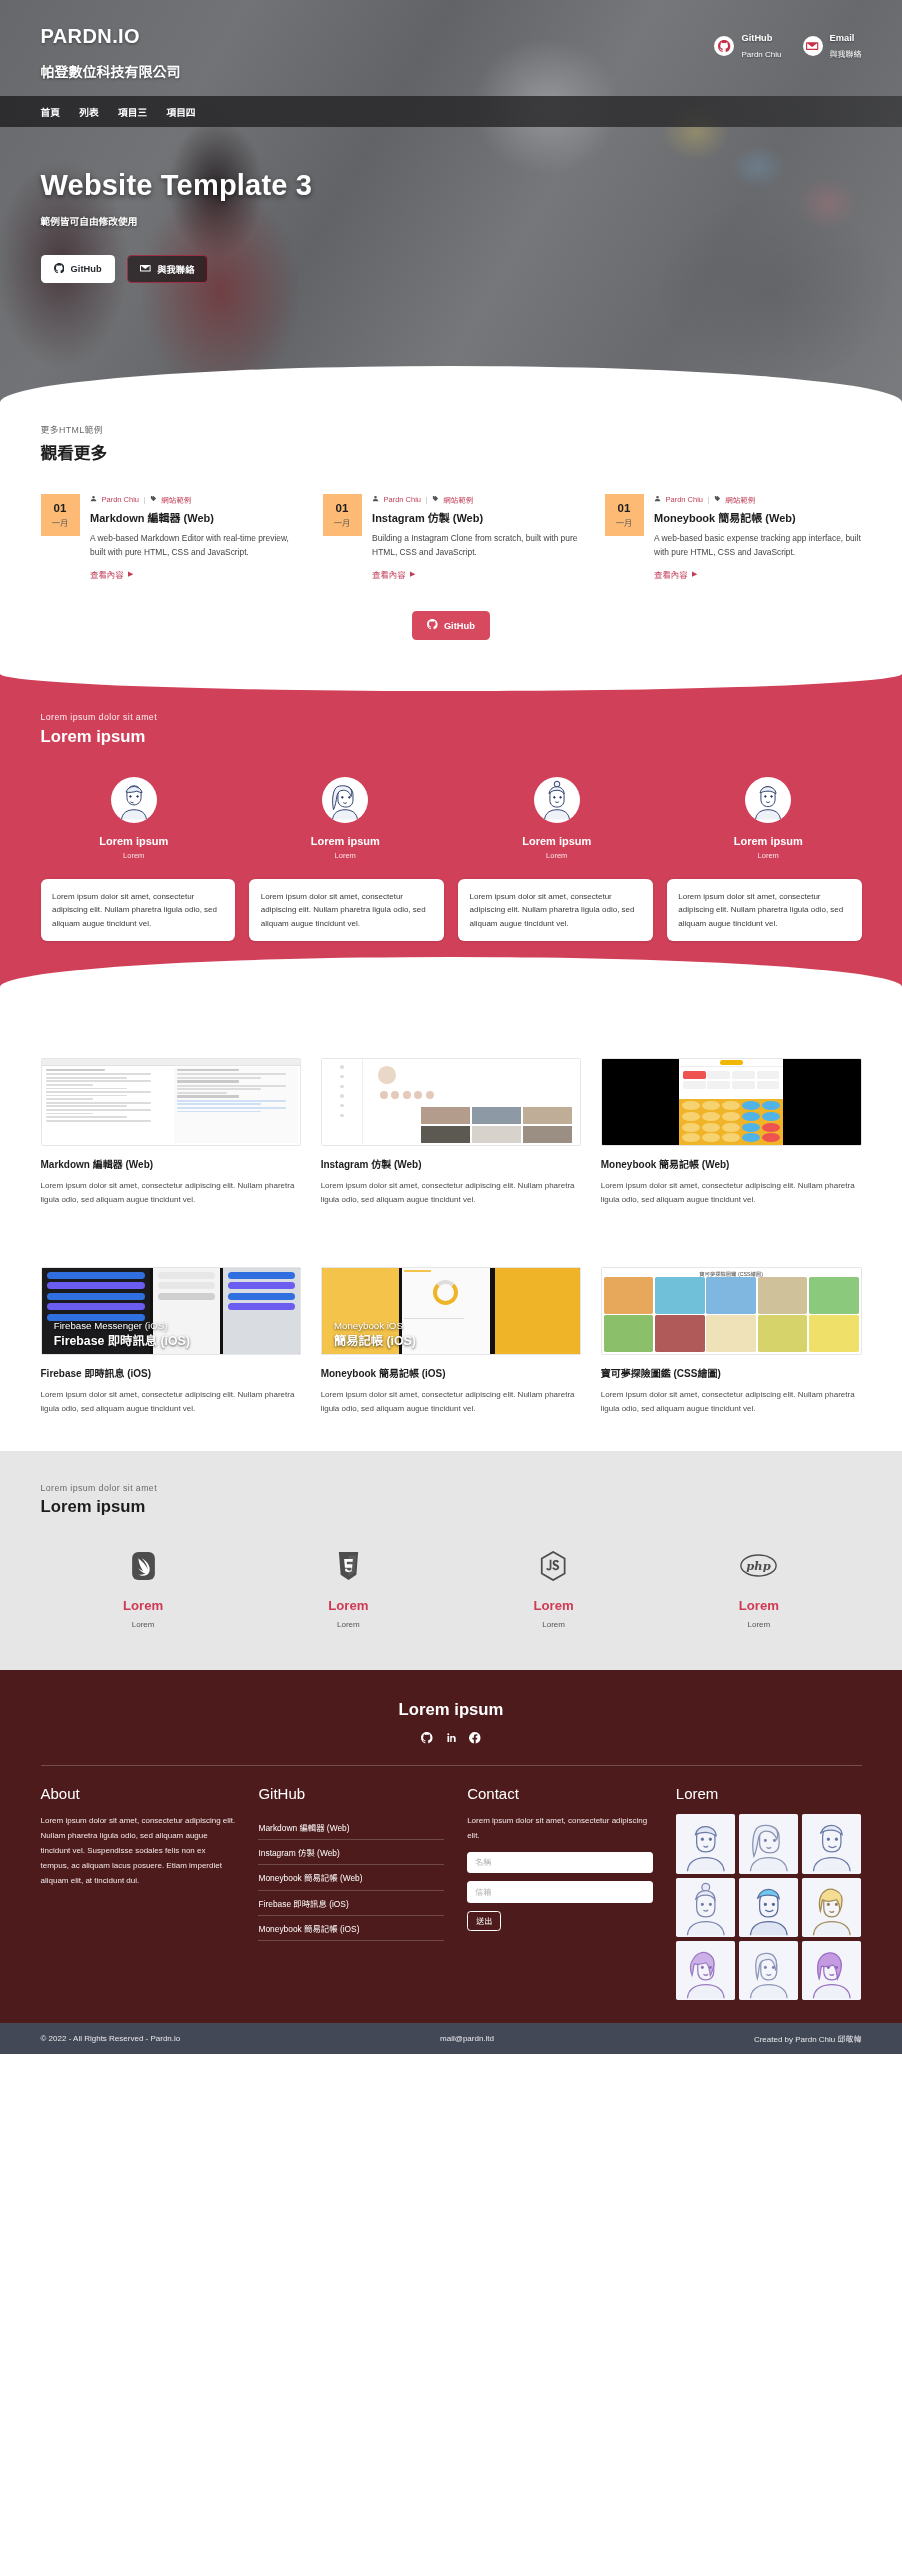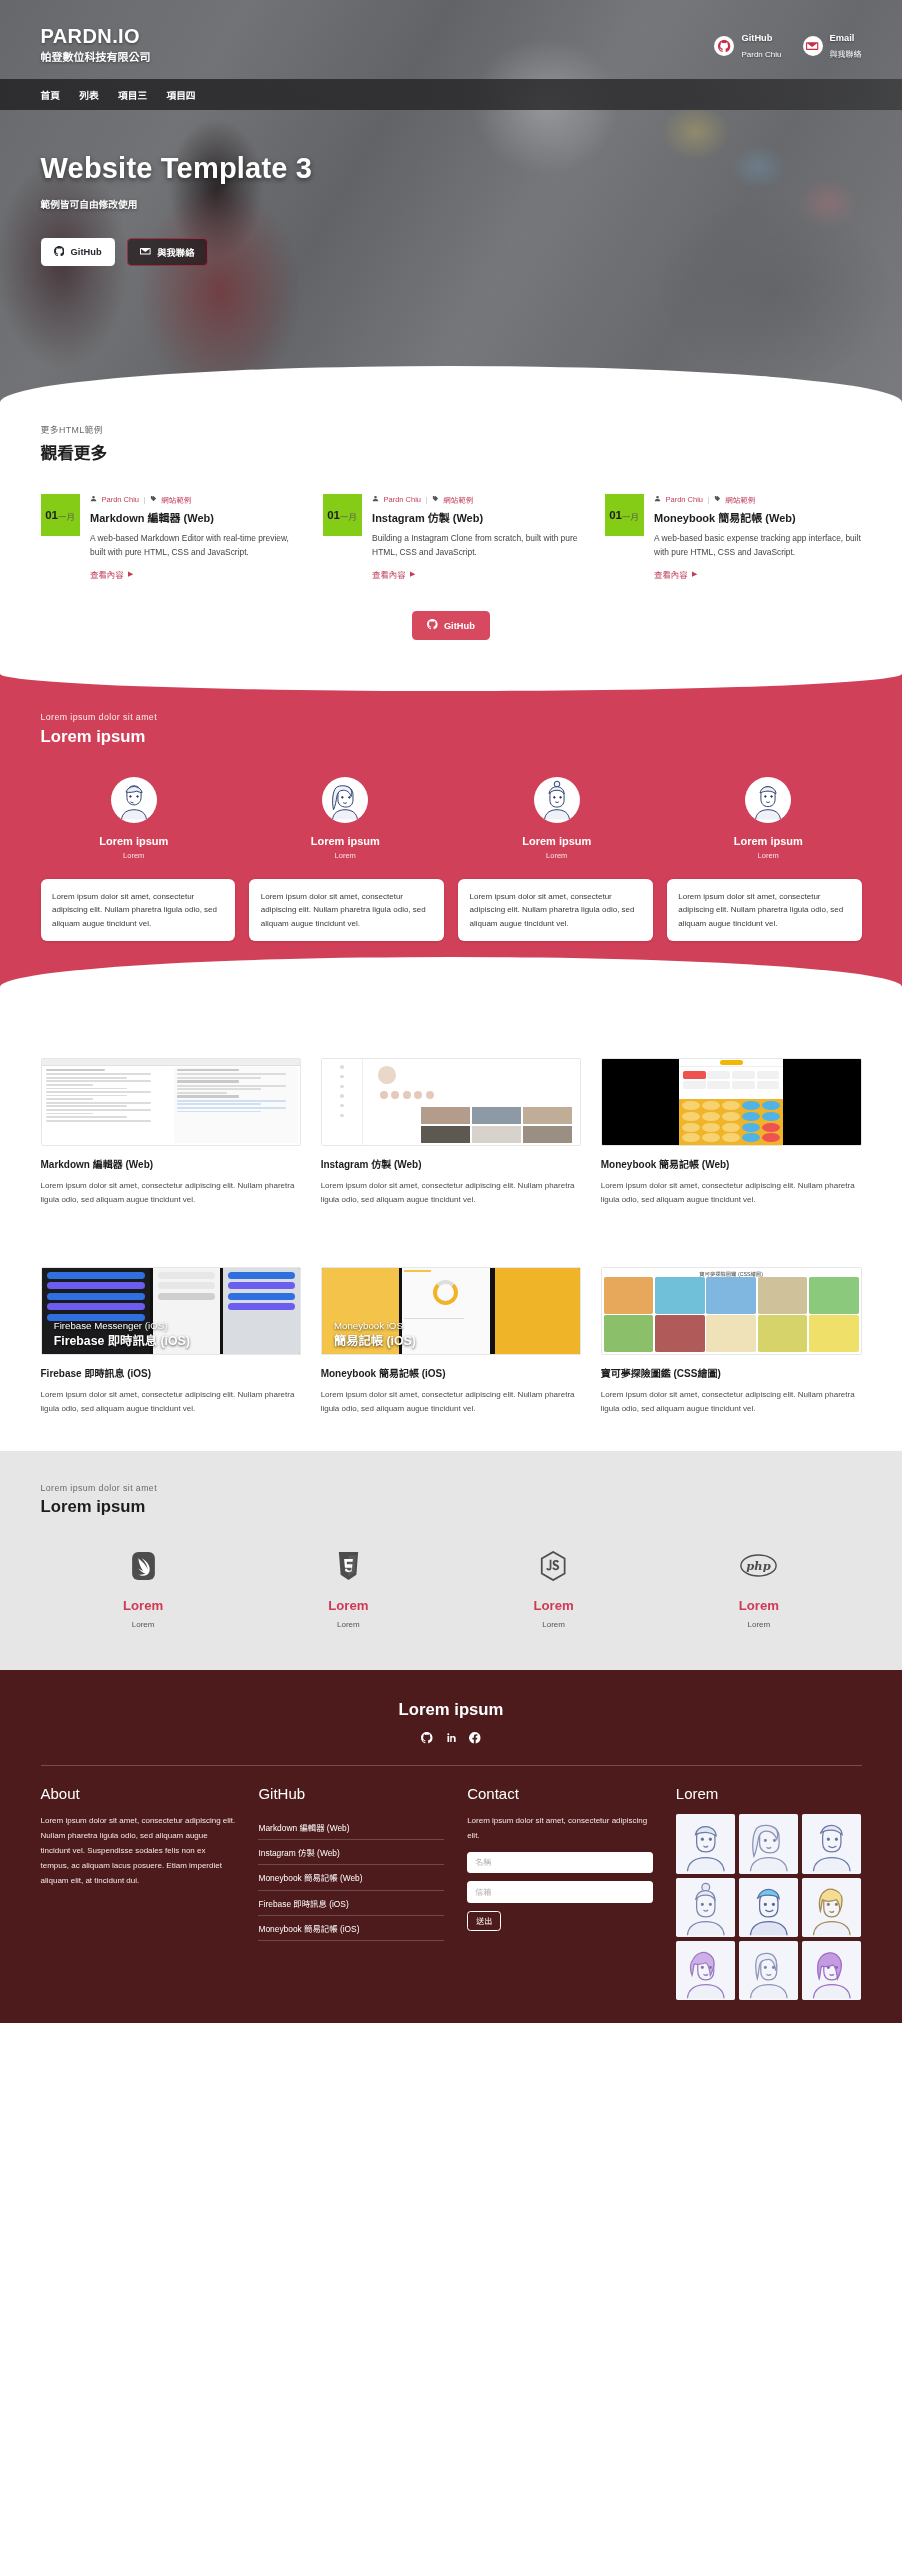--- a/index.html
+++ b/index.html
@@ -38,21 +38,21 @@
   }
   .hero-inner { position: relative; width: 821px; margin: 0 auto; }
 
   .brand-row { display: flex; align-items: flex-start; padding-top: 25px; }
   .brand { flex: 1; }
   .brand-title {
     color: #fff; font-size: 20px; font-weight: bold; letter-spacing: 0.4px;
     text-shadow: 0 0.9px 2.6px rgba(0,0,0,.45);
   }
   .brand-sub {
-    color: #fff; font-size: 11px; margin-top: 0; font-weight: bold;
+    color: #fff; font-size: 14px; margin-top: 13px; font-weight: bold;
     text-shadow: 0 0.9px 2.6px rgba(0,0,0,.45);
   }
   .brand-links { display: flex; gap: 21px; padding-top: 5.3px; }
   .brand-link { display: flex; align-items: center; gap: 7px; text-decoration: none; }
   .brand-link-ico {
     width: 20px; height: 20px; border-radius: 50%; background: #fff;
     display: flex; align-items: center; justify-content: center;
     color: #c63149; flex: none;
   }
   .brand-link-ico svg { width: 12.3px; height: 12.3px; fill: currentColor; }
@@ -108,22 +108,22 @@
   .container { width: 821px; margin: 0 auto; }
   .sec-head { margin-bottom: 30px; }
   .sec-kicker { font-size: 8.8px; color: #6a6a6a; letter-spacing: 0.4px; }
   .sec-title { font-size: 16.7px; font-weight: bold; color: #1d1d1d; margin-top: 4.4px; }
   .sec-head.light .sec-kicker { color: rgba(255,255,255,.92); }
   .sec-head.light .sec-title { color: #fff; }
 
   .posts { display: flex; gap: 25px; }
   .post { flex: 1; display: flex; gap: 10.6px; }
   .post-date {
-    width: 39px; flex: none; background: #84cc16; height: 42px;
-    display: flex; flex-direction: row; align-items: center; justify-content: center;
+    width: 39px; flex: none; background: #fdba74; height: 42px;
+    display: flex; flex-direction: column; align-items: center; justify-content: center;
   }
   .post-day { font-size: 11.5px; font-weight: bold; color: #1d1d1d; }
   .post-mon { font-size: 8.4px; color: #5b5b5b; margin-top: 1.8px; }
   .post-body { flex: 1; }
   .post-meta { display: flex; align-items: center; gap: 4.4px; font-size: 7.5px; color: #c2405a; margin-bottom: 3.5px; }
   .post-meta svg { width: 7px; height: 7px; fill: #555; }
   .post-meta .sep { color: #bbb; }
   .post-meta a { color: #c2405a; text-decoration: none; }
   .post-title { font-size: 11px; font-weight: bold; color: #1d1d1d; margin-bottom: 7px; }
   .post-desc { font-size: 8.4px; line-height: 1.65; color: #444; }
@@ -964,15 +964,22 @@
                   </g>
                 </svg>
               </div>
           </div>
         </div>
 
       </div>
     </div>
   </footer>
 
+  <div class="copybar">
+    <div class="container">
+      <span>© 2022 - All Rights Reserved - Pardn.io</span>
+      <a href="#">mail@pardn.ltd</a>
+      <span>Created by Pardn Chiu 邱敬幃</span>
+    </div>
+  </div>
 
 </div>
 
 
 </body></html>

